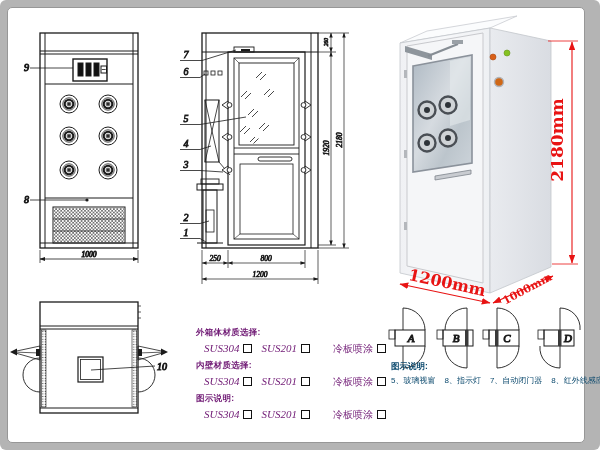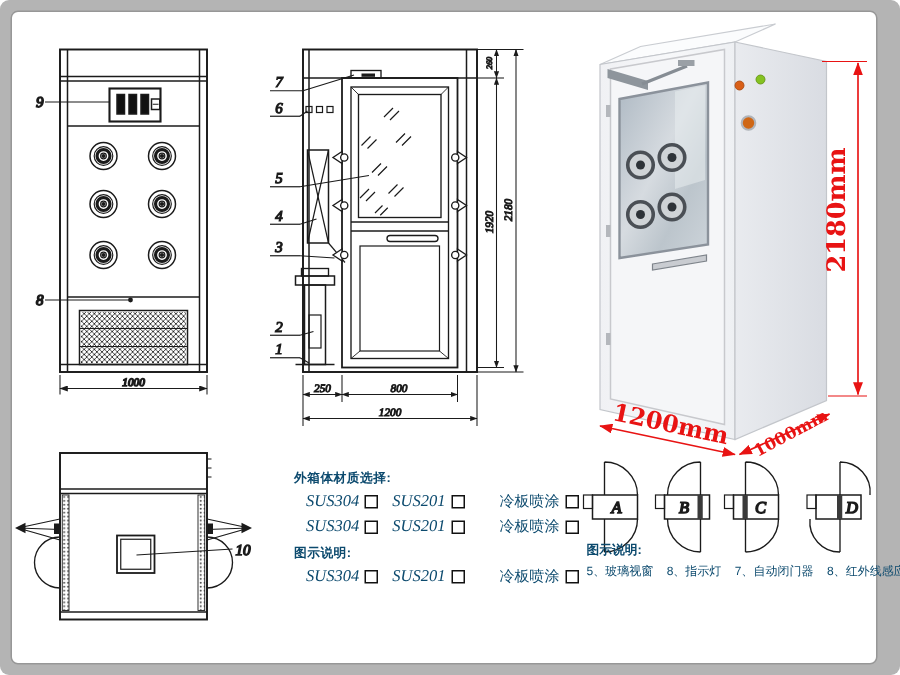--- a/index.html
+++ b/index.html
@@ -7,21 +7,21 @@
          font-family:"Liberation Sans", sans-serif;}
   #paper{position:absolute;left:7px;top:7px;width:576px;height:434px;background:#ffffff;
          border:1px solid #979797;border-radius:5px;}
   svg{position:absolute;left:0;top:0;}
   svg text{font-family:"Liberation Serif", serif;font-style:italic;fill:#1b1b1b;}
   .rdim{font-family:"DejaVu Serif", serif;font-style:normal;font-weight:bold;fill:#e81313;}
   .callout{font-size:10px;}
   .dimnum{font-size:7.5px;}
   .doorletter{font-size:11px;}
   
-  .mat{position:absolute;left:196px;top:310px;width:190px;color:#0c4a6e;}
+  .mat{position:absolute;left:196px;top:324px;width:190px;color:#701a75;}
   .mat-title{font-size:8.5px;font-weight:bold;line-height:16px;letter-spacing:.3px;}
   .mat-opts{padding-left:8px;line-height:17px;white-space:nowrap;display:flex;align-items:center;}
   .sus{font-family:"Liberation Serif", serif;font-style:italic;font-size:11px;}
   .cnopt{font-size:10px;}
   .opt{display:inline-flex;align-items:center;}
   .opt1,.opt2{width:58px;}
   .cb{display:inline-block;width:7px;height:7px;border:1.2px solid #111;margin-left:4px;background:#fff;}
   .gap{width:14px;display:inline-block;}
   
   .legend{position:absolute;left:391px;top:359px;width:192px;color:#0c4a6e;}
@@ -354,20 +354,21 @@
       <span class="opt opt2">
           <span class="sus">SUS201</span>
           <span class="cb"></span>
         </span>
       <span class="gap"></span>
       <span class="opt">
           <span class="cnopt">冷板喷涂</span>
           <span class="cb"></span>
         </span>
     </div>
+    <div class="mat-title">内壁材质选择:</div>
     <div class="mat-opts">
       <span class="opt opt1">
           <span class="sus">SUS304</span>
           <span class="cb"></span>
         </span>
       <span class="opt opt2">
           <span class="sus">SUS201</span>
           <span class="cb"></span>
         </span>
       <span class="gap"></span>

